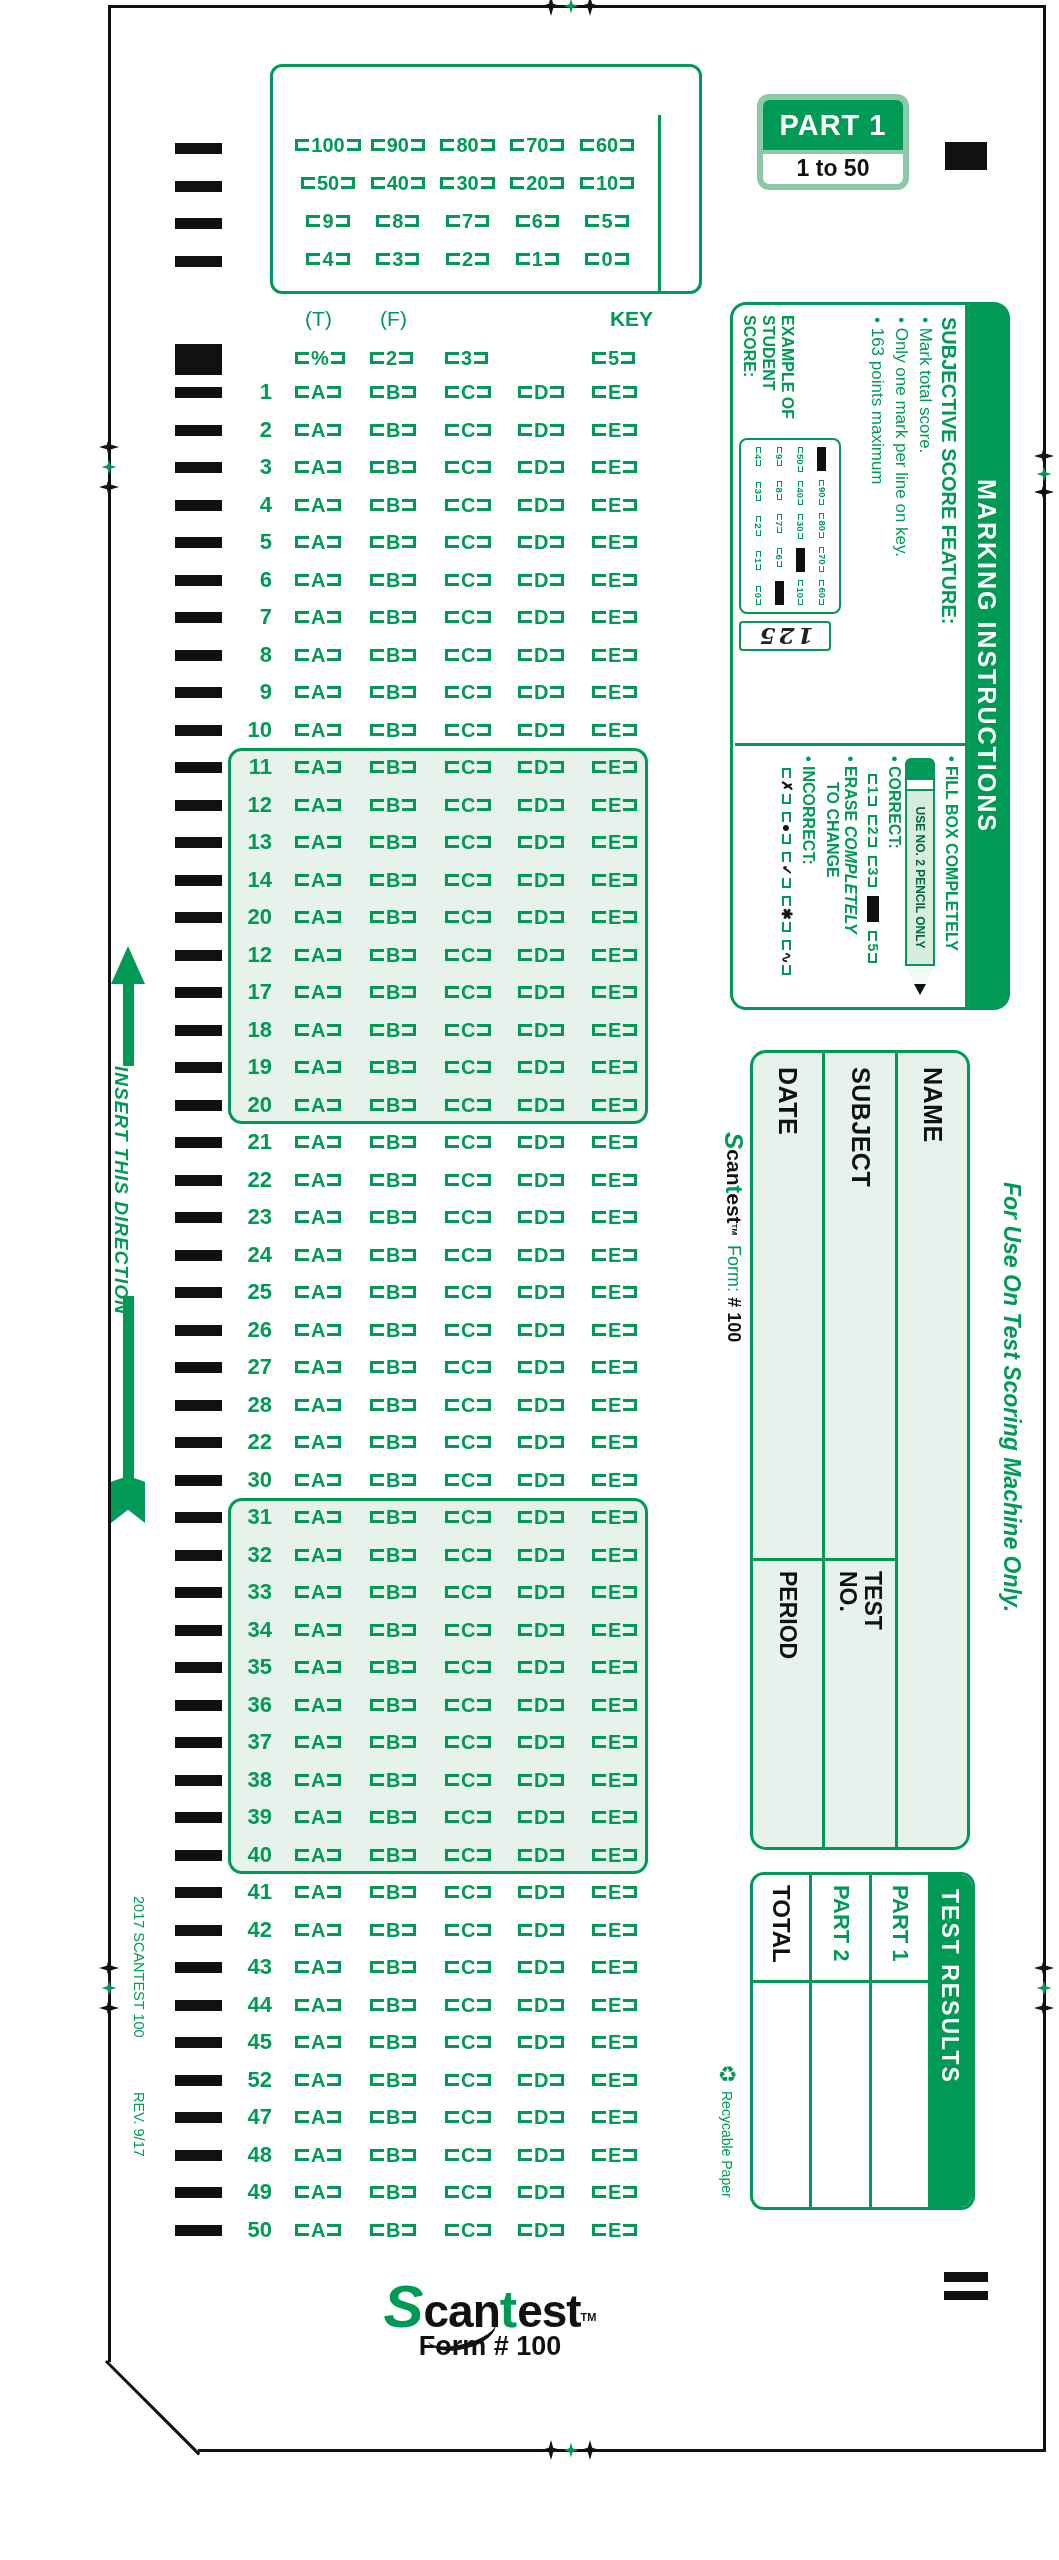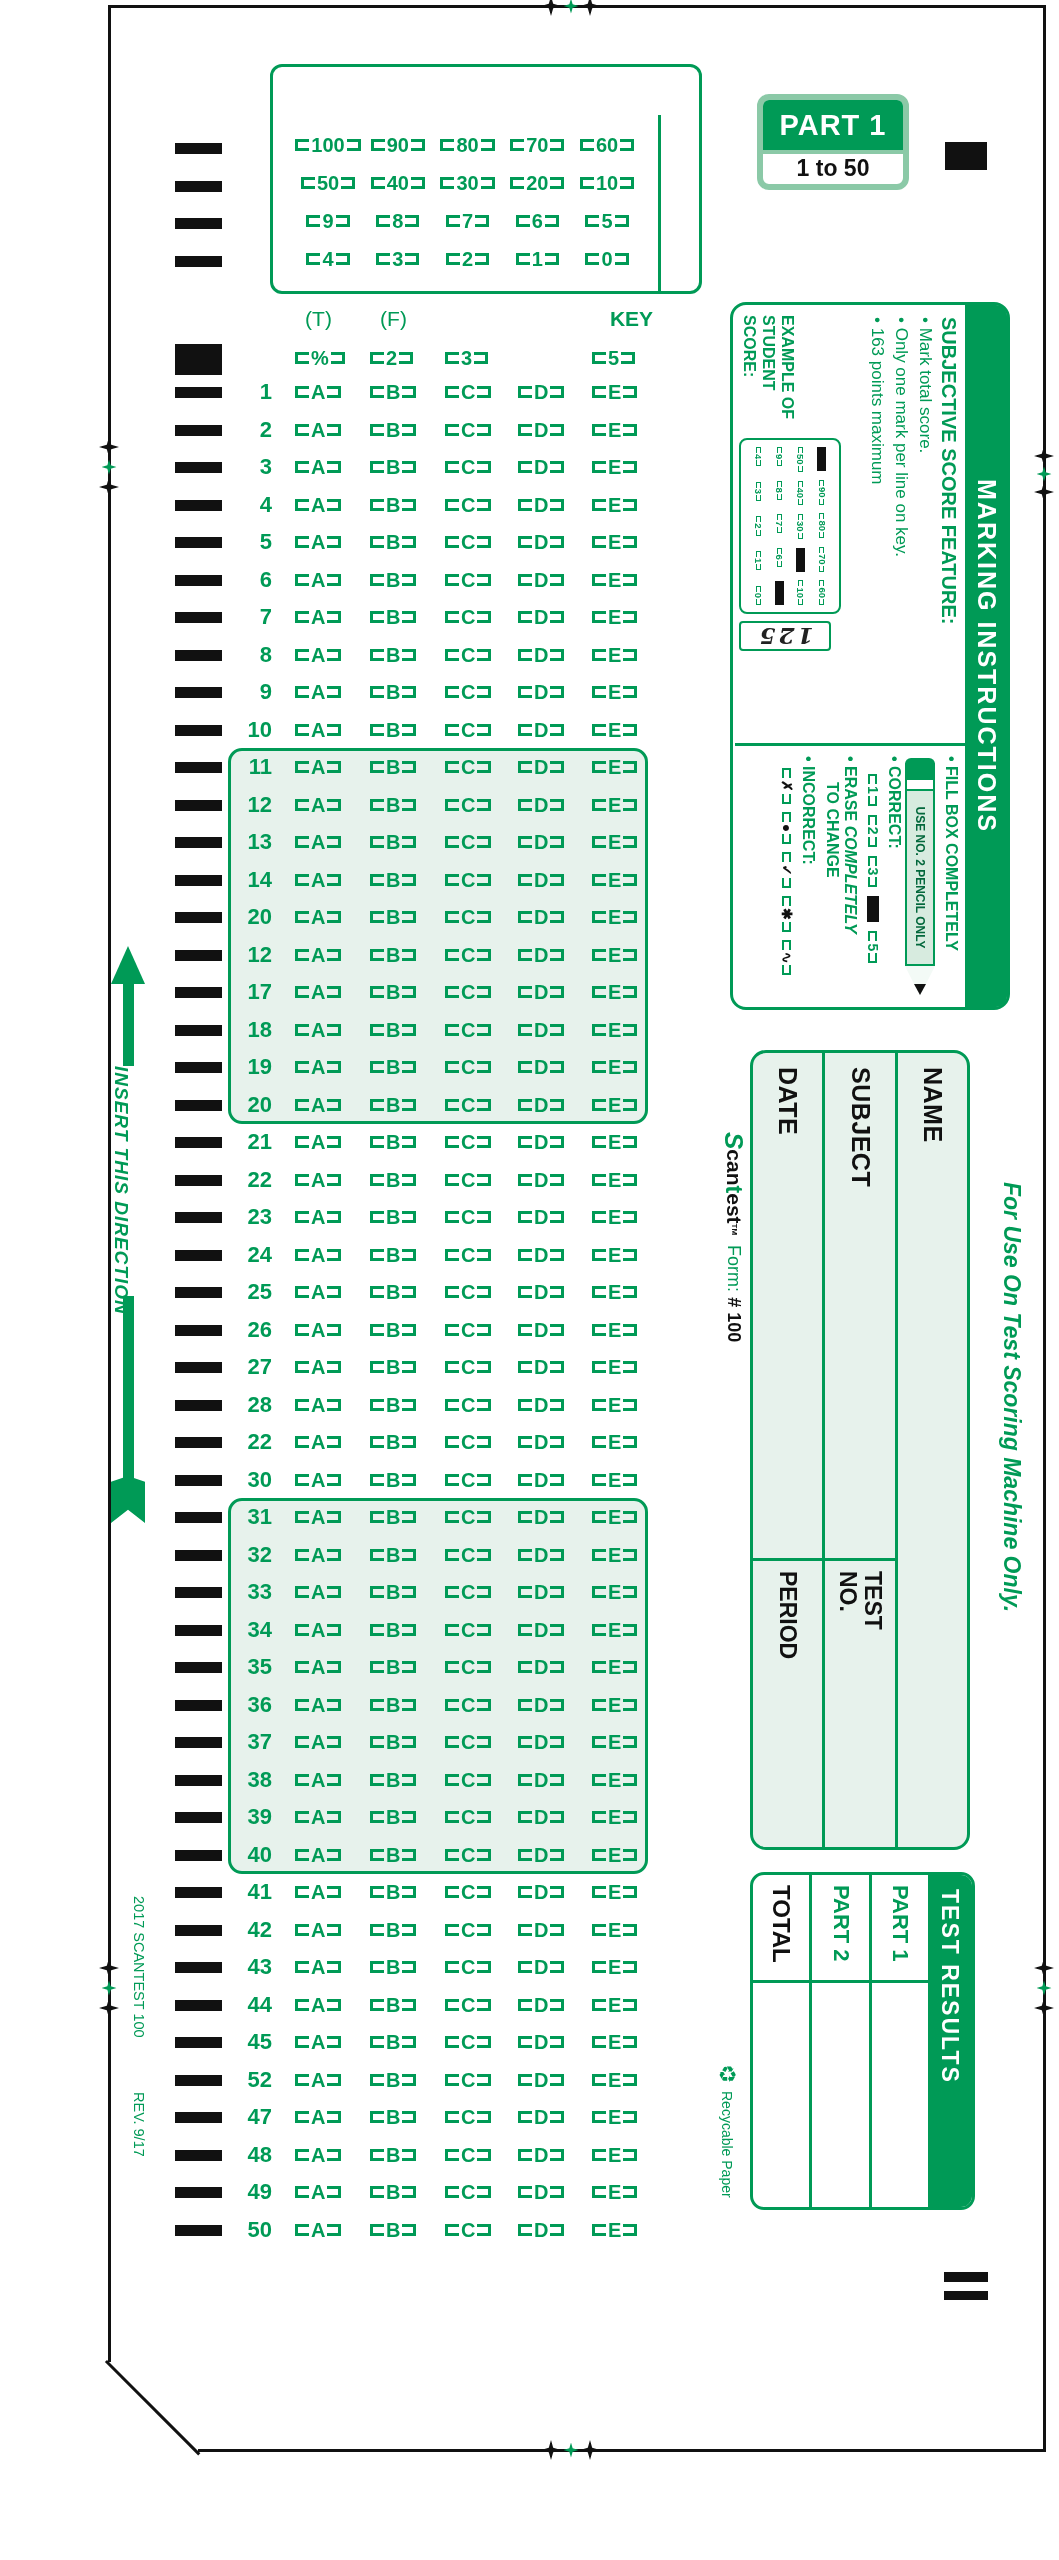--- a/index.html
+++ b/index.html
@@ -2018,20 +2018,27 @@
   </div>
   <div class="vert" id="side-logo">
     <span class="sS">S</span><span class="smid">can</span><span class="sT">t</span><span class="send">est</span><span class="stm">TM</span><span class="sform-g">Form:</span><span class="sform-b"> # 100</span>
   </div>
 
   <div id="arr-head"></div>
   <div class="arrow-part" id="arr-shaft1"></div>
   <div class="arrow-part" id="arr-shaft2"></div>
   <div id="arr-tail"></div>
 
+  <div id="brand">
+    <div style="position:relative;display:inline-block;">
+      <span class="swoosh"></span>
+      <span class="bS">S</span><span class="bmid">can</span><span class="bT">t</span><span class="bend">est</span><span class="btm">TM</span>
+    </div>
+    <div class="bform">Form # 100</div>
+  </div>
 
   <div id="marks-layer">
       <div class="tmark" style="left: 175px; top: 143px; width: 47px; height: 11px;"></div>
       <div class="tmark" style="left: 175px; top: 181px; width: 47px; height: 11px;"></div>
       <div class="tmark" style="left: 175px; top: 218px; width: 47px; height: 11px;"></div>
       <div class="tmark" style="left: 175px; top: 256px; width: 47px; height: 11px;"></div>
       <div class="tmark" style="left: 175px; top: 344px; width: 47px; height: 31px;"></div>
       <div class="tmark" style="left: 175px; top: 387px; width: 47px; height: 11px;"></div>
       <div class="tmark" style="left: 175px; top: 424.5px; width: 47px; height: 11px;"></div>
       <div class="tmark" style="left: 175px; top: 462px; width: 47px; height: 11px;"></div>

